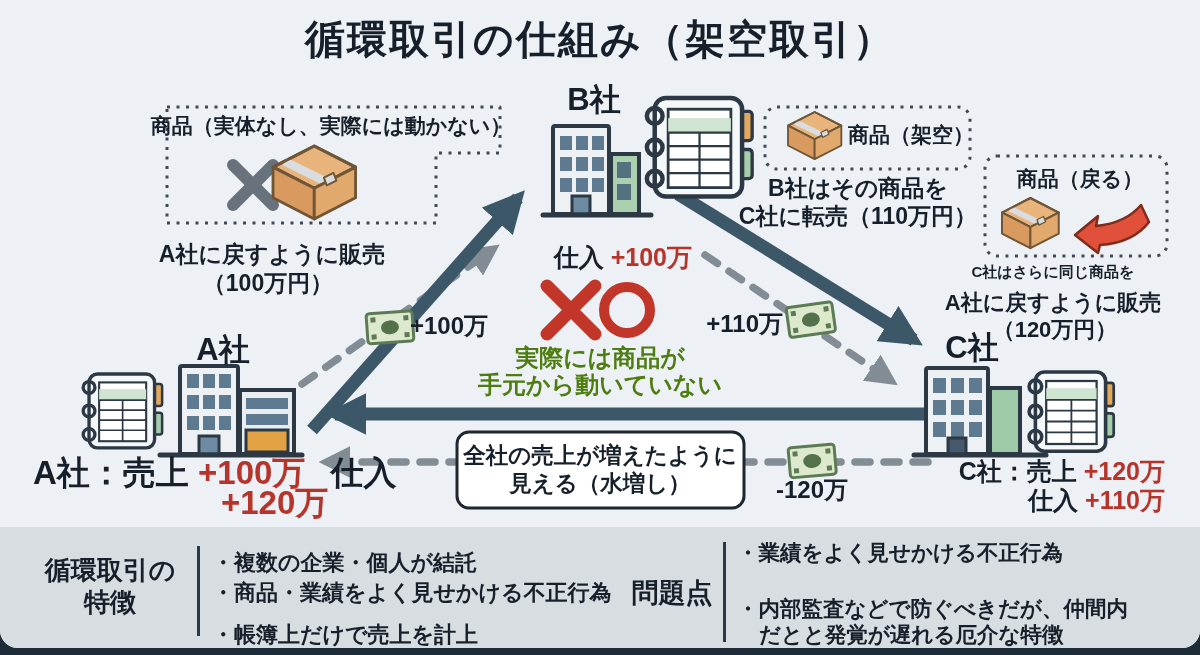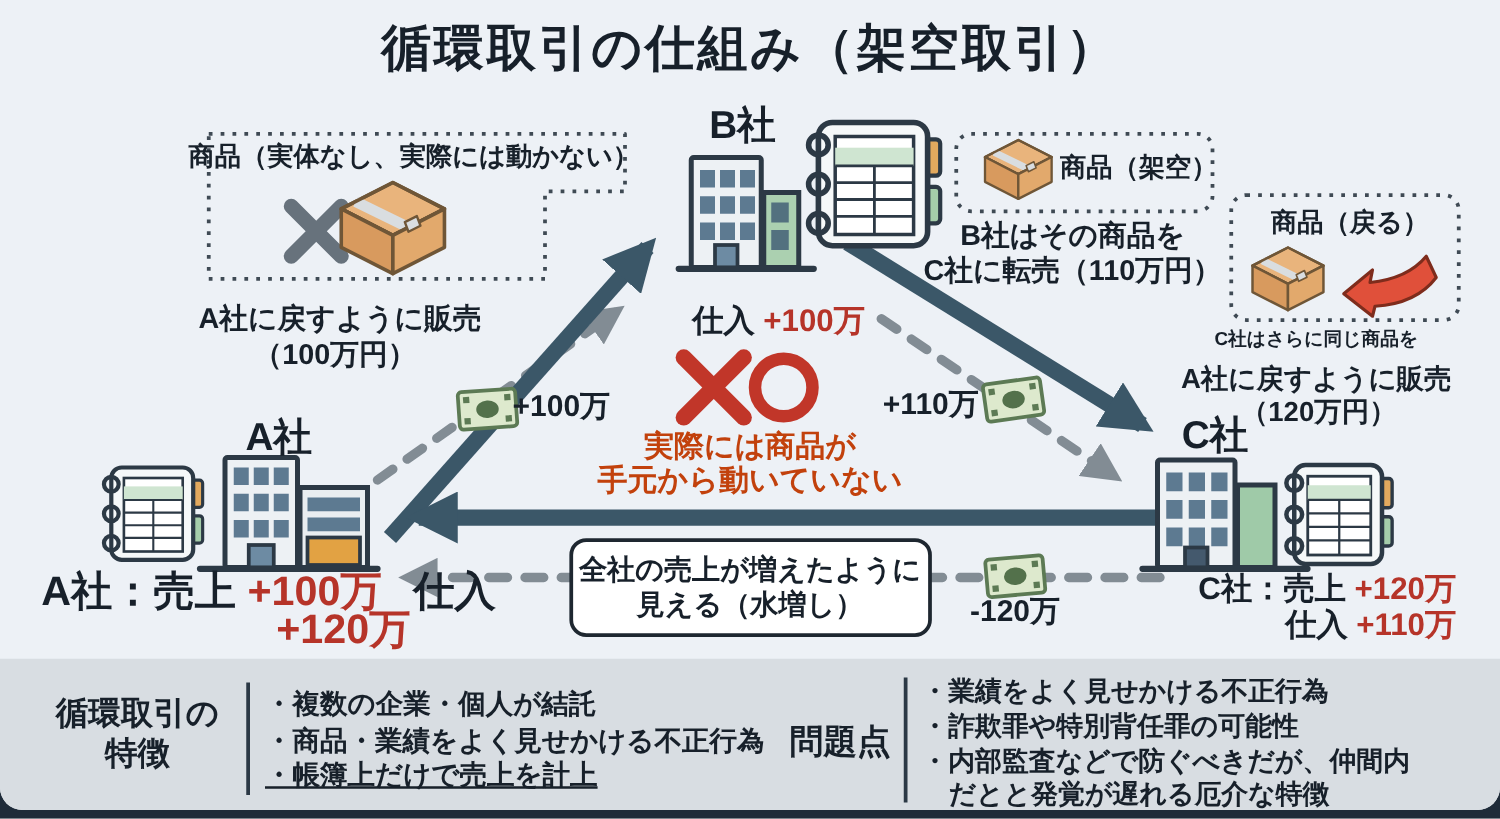--- a/index.html
+++ b/index.html
@@ -11,21 +11,21 @@
   svg.layer{position:absolute;top:0;left:0;}
   .t{position:absolute;font-weight:800;color:#17202a;white-space:nowrap;line-height:1.15;}
   .c{transform:translateX(-50%);}
   .r{color:#b63429;}
   .title{font-size:40px;letter-spacing:2px;}
   .name{font-size:31px;}
   .fig{font-size:25px;}
   .figA{font-size:33px;}
   .cap{font-size:23px;}
   .boxlab{font-size:21px;}
-  .note{font-size:24px;color:#c2410c;}
+  .note{font-size:24px;color:#4d7c0f;}
   .sum{font-size:22.5px;}
   .money{font-size:24px;}
   .ft-title{font-size:26px;text-align:center;}
   .ft-bullet{font-size:22px;font-weight:700;}
   .divider{position:absolute;width:3px;background:#2b3845;}
   .indent{padding-left:22px;}
 </style>
 </head>
 <body>
 
@@ -227,23 +227,22 @@
       <span>仕入</span>
       <span class="r">+110万</span>
     </div>
 
     <div class="band">
       <div class="t ft-title" style="left:30px;top:29px;width:160px;">循環取引の</div>
       <div class="t ft-title" style="left:30px;top:61px;width:160px;">特徴</div>
       <div class="divider" style="left:197px;top:19px;height:90px;"></div>
       <div class="t ft-bullet" style="left:212px;top:23px;">・複数の企業・個人が結託</div>
       <div class="t ft-bullet" style="left:212px;top:53px;">・商品・業績をよく見せかける不正行為</div>
-      <div class="t ft-bullet" style="left:212px;top:80px;text-decoration:underline;">・帳簿上だけで売上を計上</div>
+      <div class="t ft-bullet" style="left:212px;top:95px;">・帳簿上だけで売上を計上</div>
 
       <div class="t ft-title" style="left:612px;top:51px;width:120px;font-size:27px;">問題点</div>
       <div class="divider" style="left:723px;top:15px;height:100px;"></div>
       <div class="t ft-bullet" style="left:737px;top:14px;font-size:21.5px;">・業績をよく見せかける不正行為</div>
-      <div class="t ft-bullet" style="left:737px;top:42px;font-size:21.5px;">・詐欺罪や特別背任罪の可能性</div>
       <div class="t ft-bullet" style="left:737px;top:70px;font-size:21.5px;">・内部監査などで防ぐべきだが、仲間内</div>
       <div class="t ft-bullet indent" style="left:737px;top:96px;font-size:21.5px;">だとと発覚が遅れる厄介な特徴</div>
     </div>
   </div>
 </div>
 
 </body></html>

